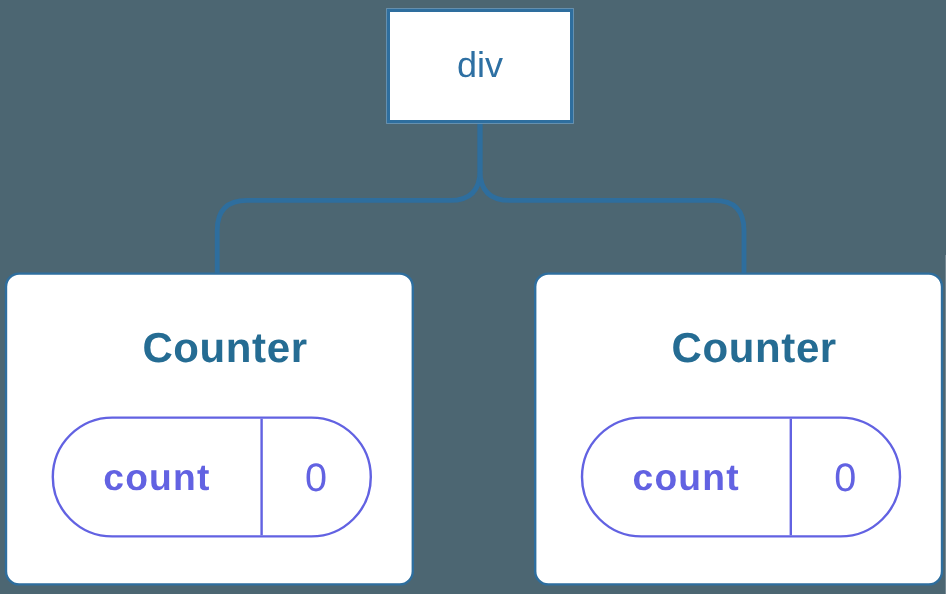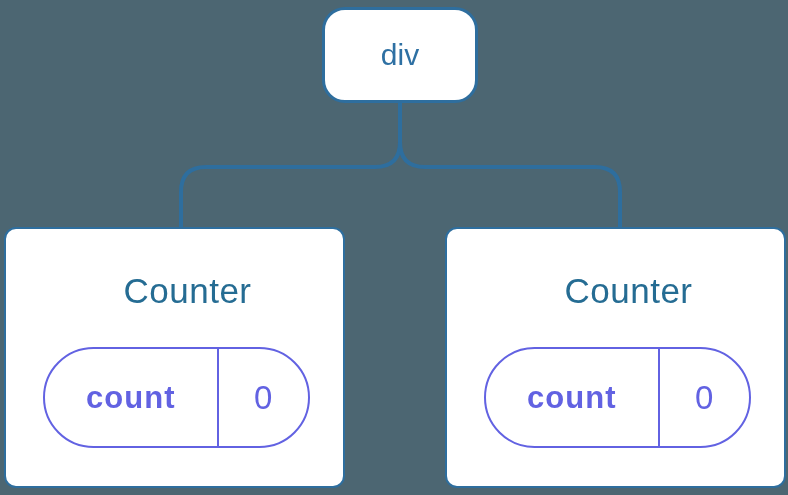--- a/index.html
+++ b/index.html
@@ -24,42 +24,42 @@
     stroke: var(--stroke-blue, #2E6E9E);
     stroke-width: 4;
   }
 
   .root-node {
     position: absolute;
     left: 322px; top: 7px;
     width: 156px; height: 96px;
     background: var(--node-fill, #FFFFFF);
     border: 3px solid var(--stroke-blue, #2E6E9E);
-    border-radius: 23px;
+    border-radius: 0;
     display: flex; align-items: center; justify-content: center;
     font-size: 30px;
     color: var(--div-label, #2E70A3);
   }
 
   .counter-card {
     position: absolute;
     top: 227px;
     width: 341px; height: 261px;
     background: var(--node-fill, #FFFFFF);
     border: 2.5px solid var(--stroke-blue, #2E6E9E);
     border-radius: 12px;
   }
   .counter-card.left  { left: 4px; }
   .counter-card.right { left: 445px; }
 
   .counter-title {
     margin-top: 42px;
     text-align: center;
     font-size: 35px;
-    font-weight: 400;
+    font-weight: 700;
     letter-spacing: 0.5px;
     color: var(--counter-title, #256C93);
     padding-left: 26px;
   }
 
   .state-pill {
     position: absolute;
     left: 37px; top: 118px;
     width: 267px; height: 101px;
     border: 2px solid var(--state-purple, #6262E2);

